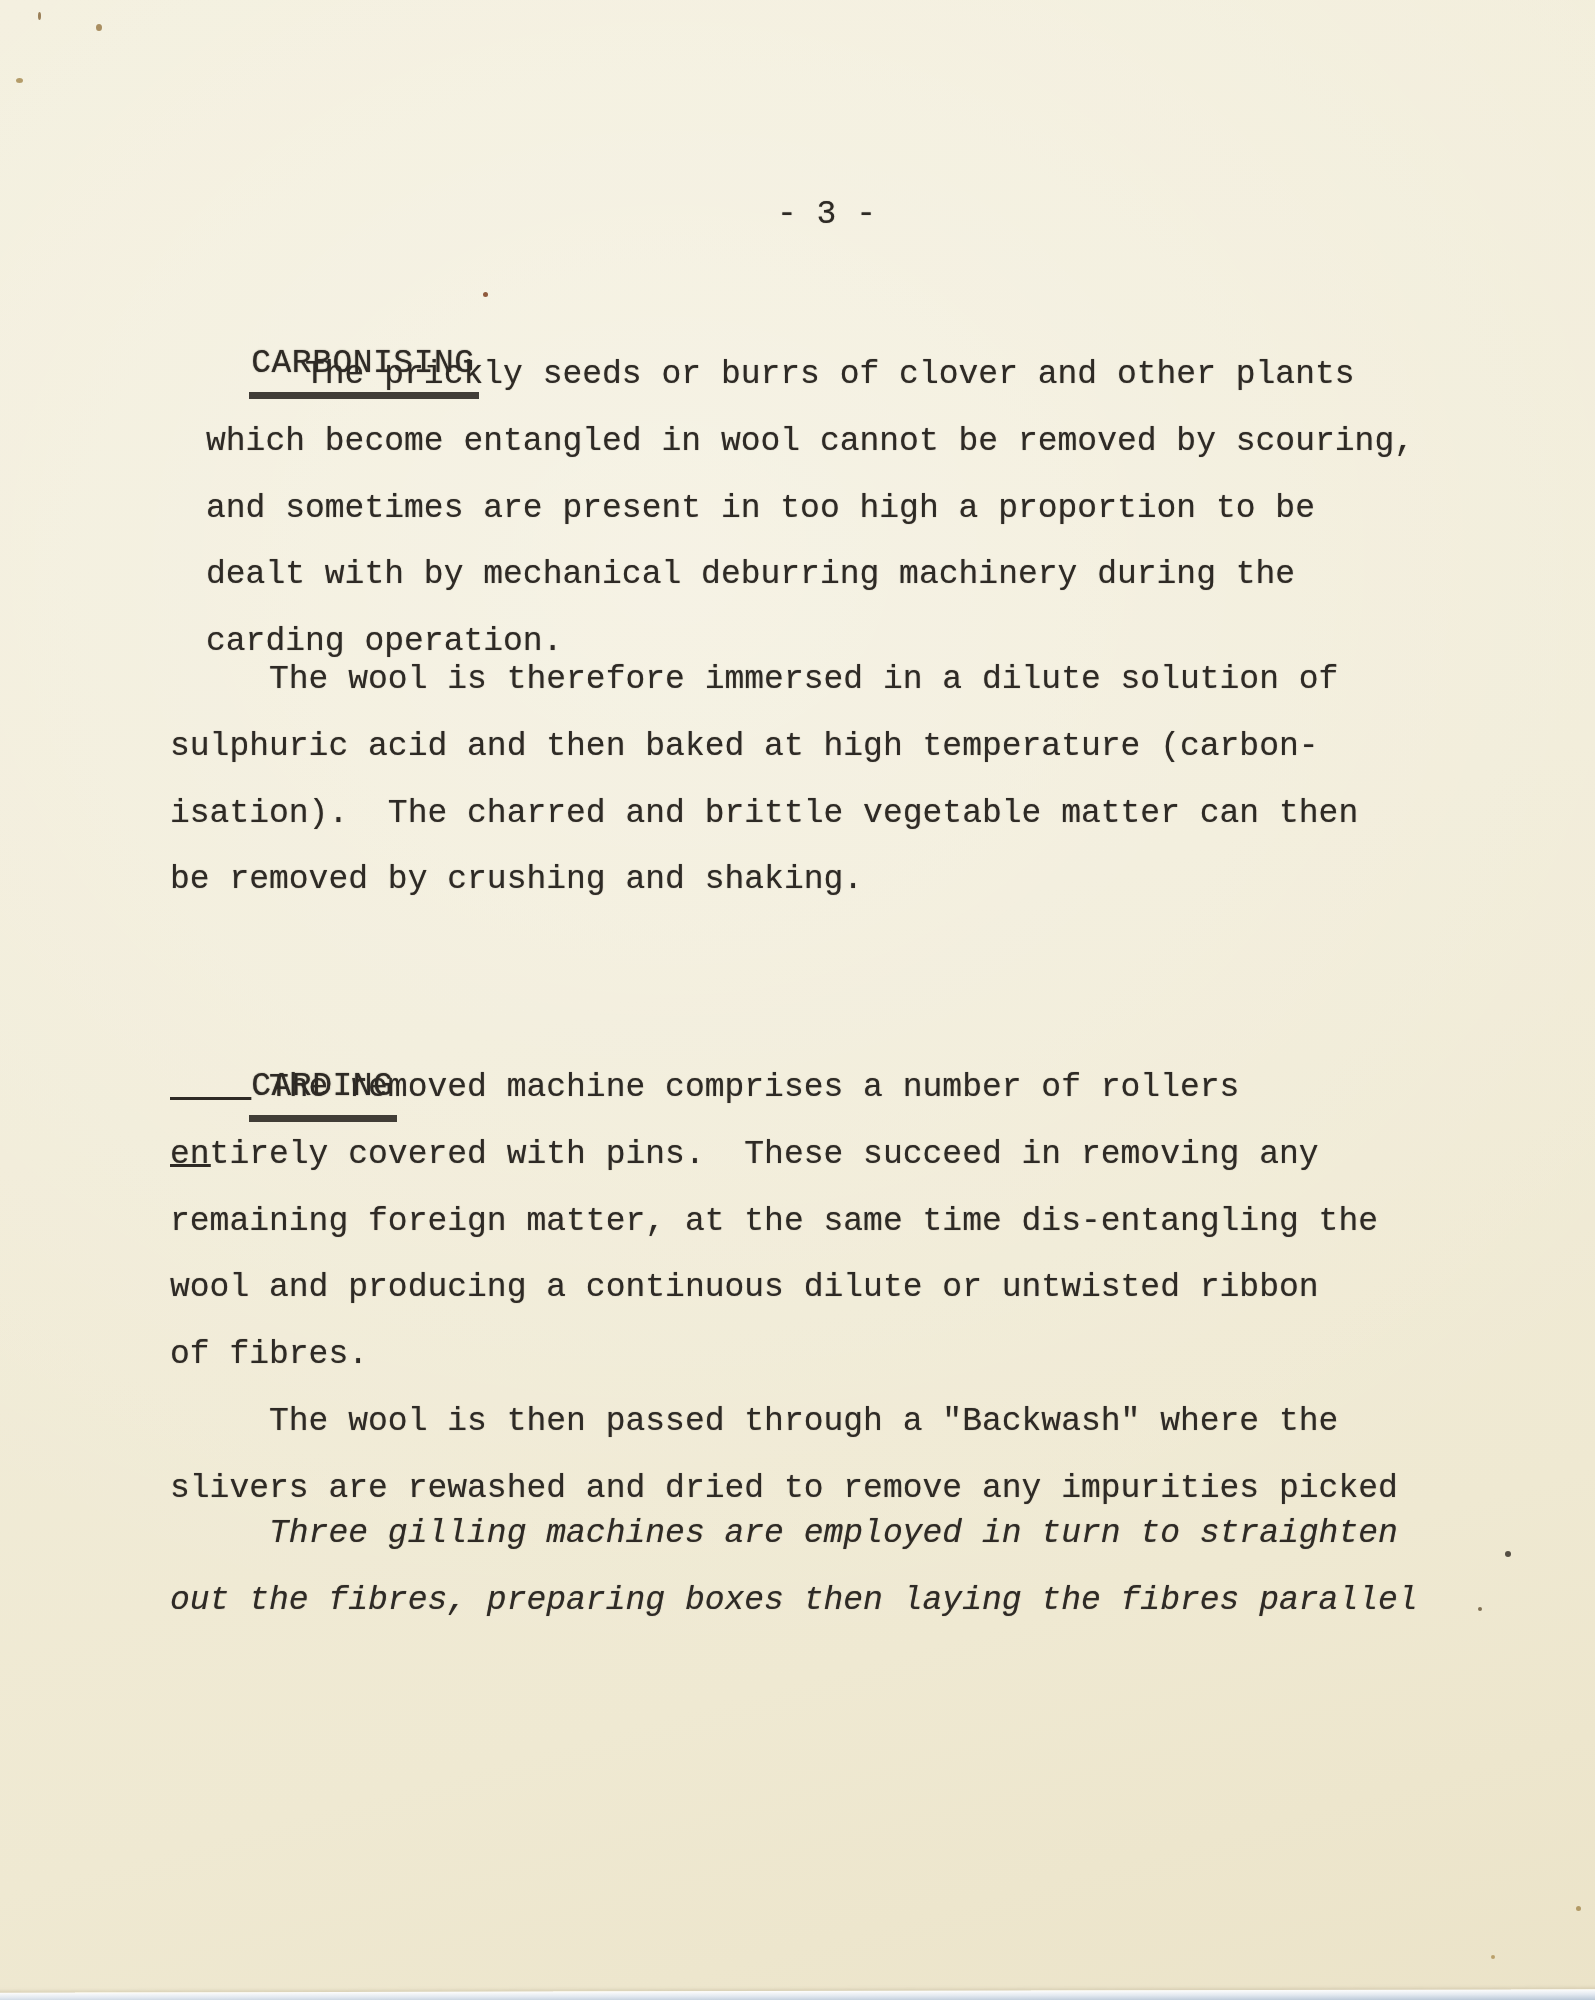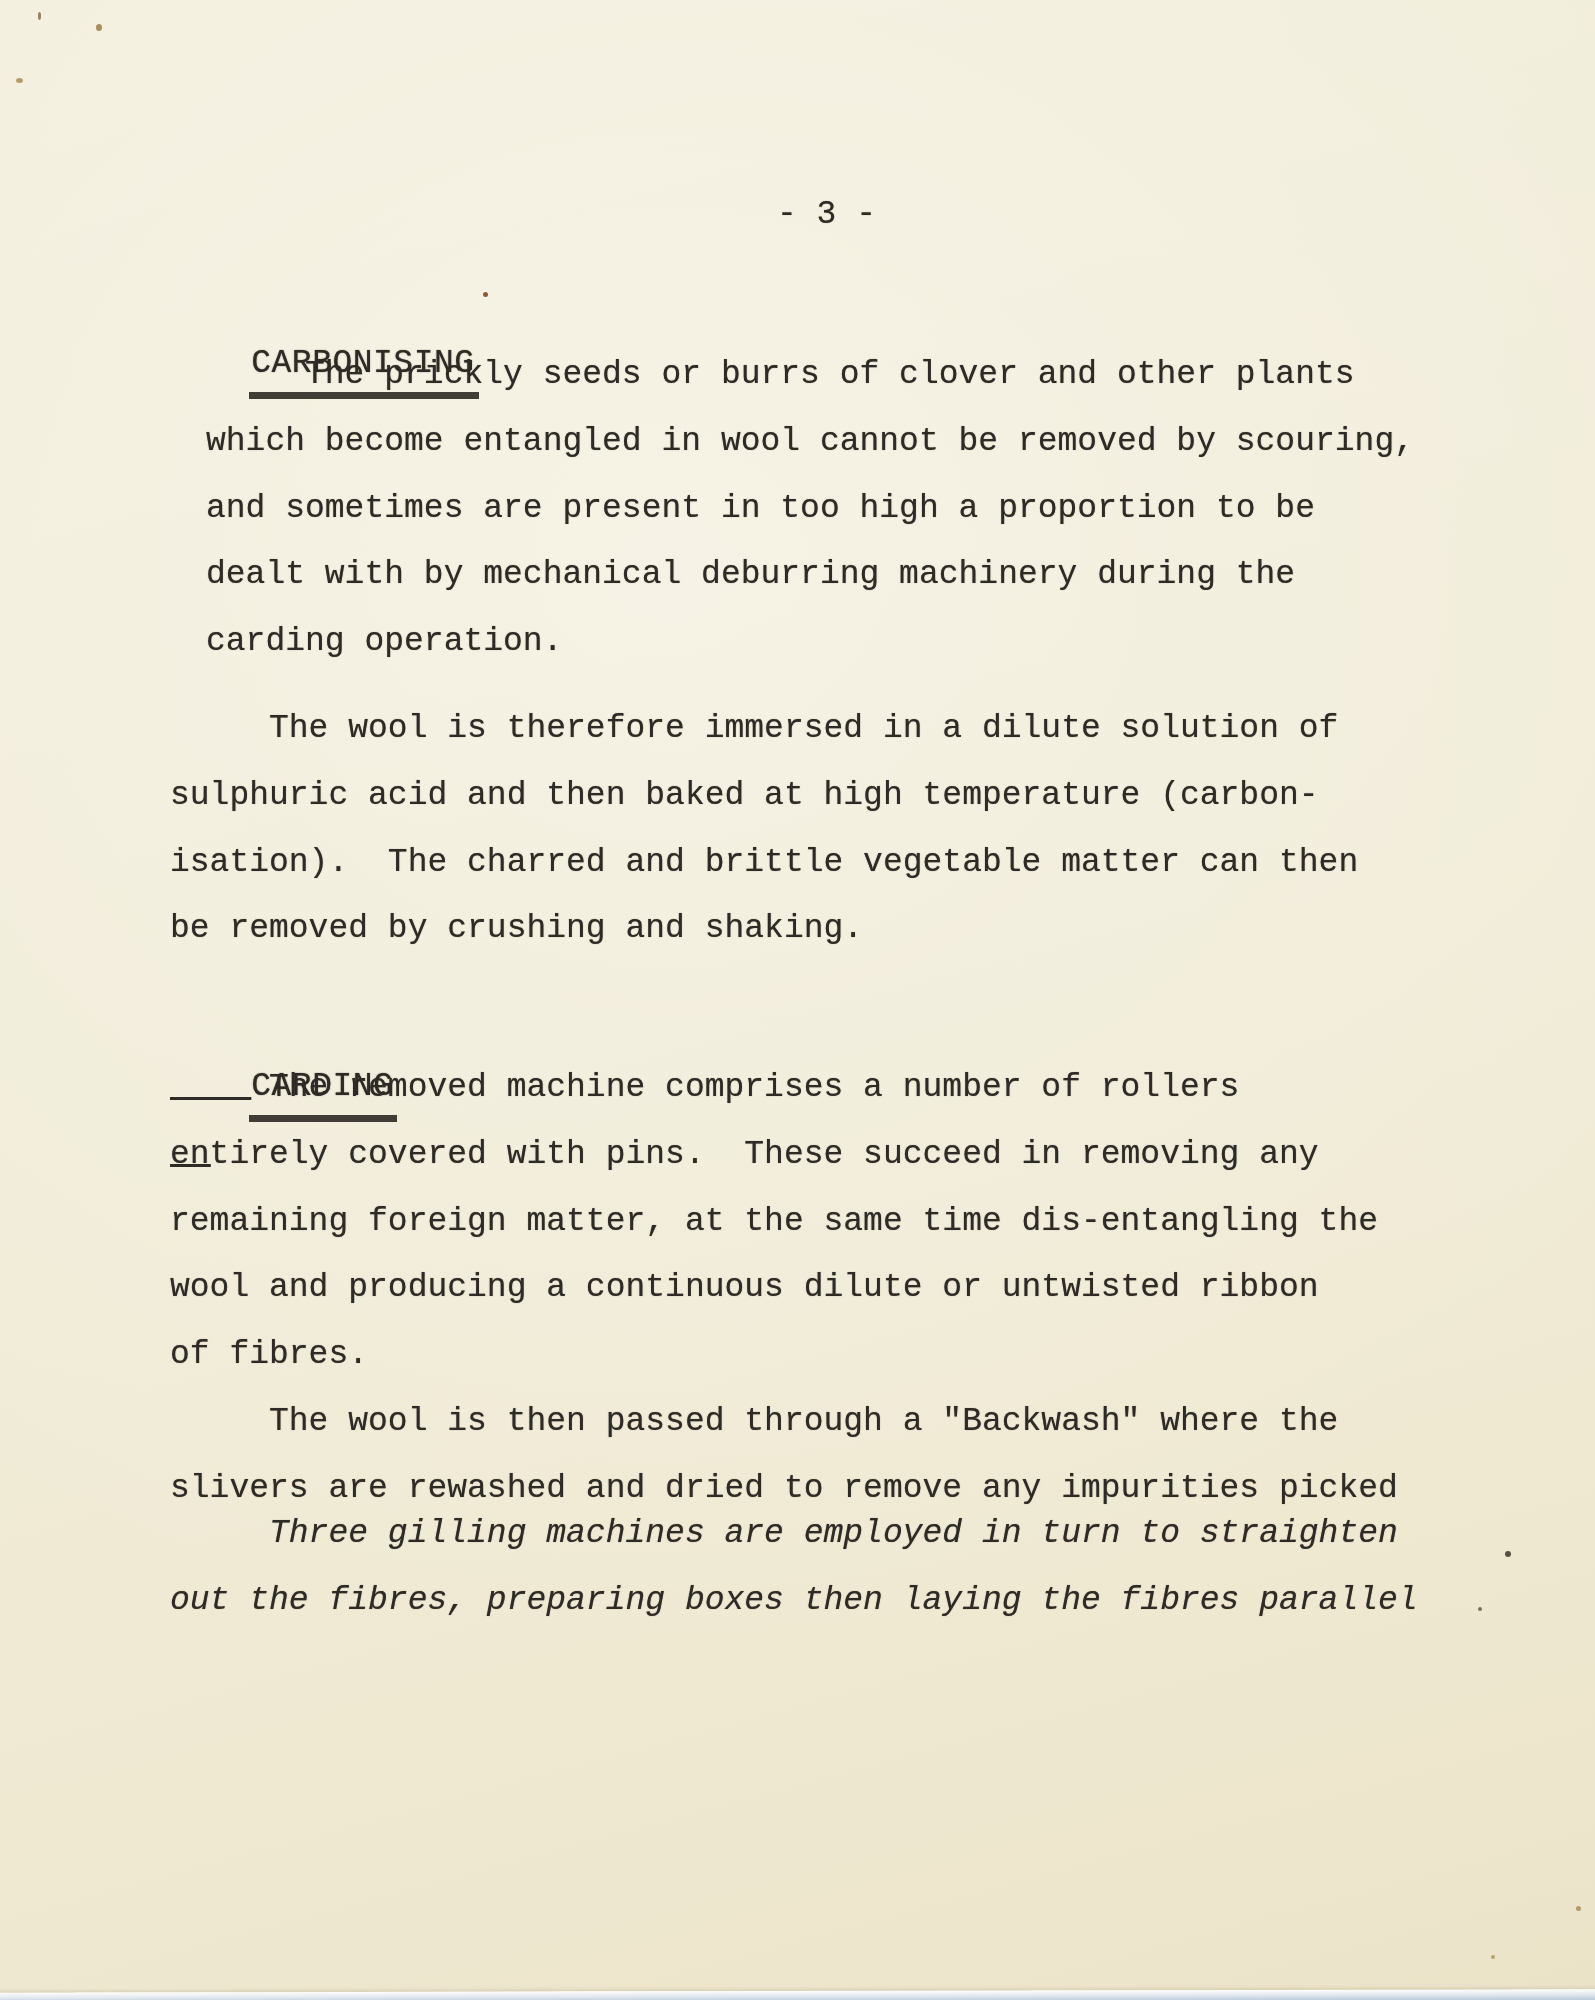--- a/index.html
+++ b/index.html
@@ -27,21 +27,21 @@
     content:"";
     position:absolute;left:-2px;right:-4px;bottom:-1px;height:7px;
     background:#2e2a25;
     filter:blur(0.6px);
     opacity:0.9;
   }
   .h-carbonising{top:264px;}
   .h-carding{top:987px;text-decoration:underline;}
   .para{left:170px;}
   .p1{top:342px;margin-left:36px;}
-  .p2{top:696px;font-family:Liberation Mono, monospace;}
+  .p2{top:647px;font-family:Liberation Mono, monospace;}
   .p3{top:1055px;}
   .p4{top:1389px;}
   .p5{top:1501px;font-style:italic;}
   .speck{position:absolute;border-radius:50%;opacity:0.85;}
   .scan-edge{
     position:absolute;left:-10px;right:-10px;bottom:-2px;height:11px;
     background:linear-gradient(to bottom,#fdfdfc 0%,#e3e9f0 45%,#b7c6d6 100%);
     transform:rotate(-0.12deg);
     box-shadow:0 -2px 3px rgba(180,170,140,0.35);
   }

